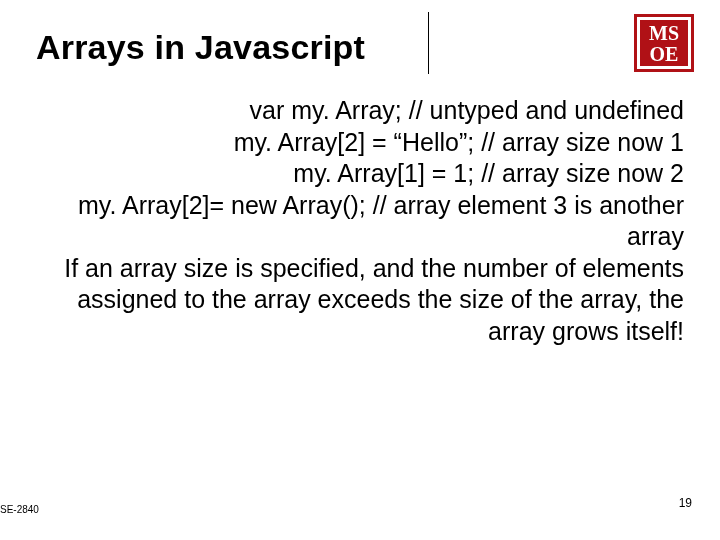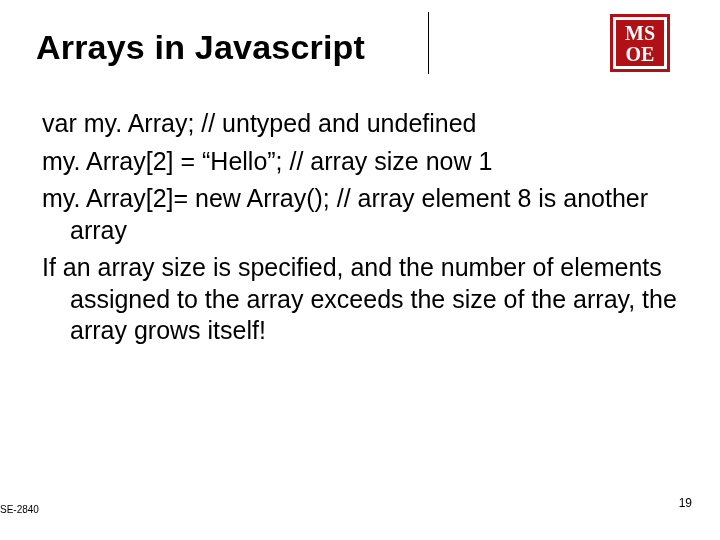--- a/index.html
+++ b/index.html
@@ -17,44 +17,45 @@
     position: relative;
     width: 720px;
     height: 540px;
     box-sizing: border-box;
     padding: 28px 36px 0 36px;
   }
   .title {
     font-size: 34px;
     font-weight: bold;
     letter-spacing: 0.2px;
-    margin: 0 0 41px 0;
+    margin: 0 0 28px 0;
   }
   .title-rule {
     position: absolute;
     top: 12px;
     left: 428px;
     height: 62px;
     border-left: 1px solid #000;
   }
   .logo {
     position: absolute;
     top: 14px;
-    right: 50px;
+    right: 26px;
     width: 60px;
     height: 40px;
   }
   .body {
     font-size: 25px;
     line-height: 1.26;
   }
   .body p {
-    margin: 6px;
+    margin: 0;
     padding-left: 28px;
     text-indent: -28px;
+    text-align: right;
   }
   .footer {
     position: absolute;
     bottom: 24px;
     left: 0;
     width: 720px;
     text-align: left;
     font-size: 10px;
     line-height: 1.2;
   }
@@ -81,21 +82,22 @@
       <text x="30" y="26" text-anchor="middle" font-family="Georgia, 'Times New Roman', serif" font-size="20" font-weight="bold" fill="#ffffff">MS</text>
       <text x="30" y="47" text-anchor="middle" font-family="Georgia, 'Times New Roman', serif" font-size="20" font-weight="bold" fill="#ffffff">OE</text>
     </svg>
   </div>
 
   <h1 class="title">Arrays in Javascript</h1>
 
   <div class="body">
     <p>var my. Array; // untyped and undefined</p>
     <p>my. Array[2] = “Hello”; // array size now 1</p>
-    <p>my. Array[2]= new Array(); // array element 8 is another array</p>
+    <p>my. Array[1] = 1; // array size now 2</p>
+    <p>my. Array[2]= new Array(); // array element 3 is another array</p>
     <p>If an array size is specified, and the number of elements assigned to the array exceeds the size of the array, the array grows itself!</p>
   </div>
 
   <div class="footer">
     <div>SE-2840</div>
   </div>
 
   <div class="pagenum">19</div>
 
 </div>

